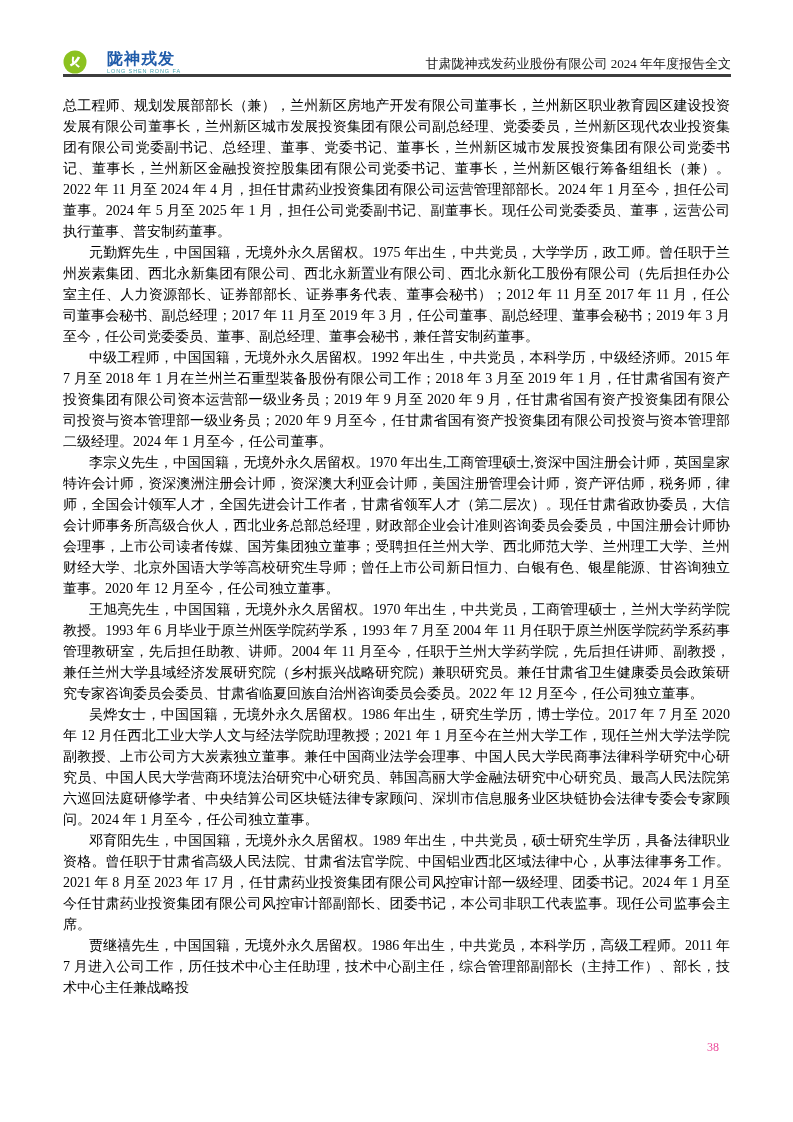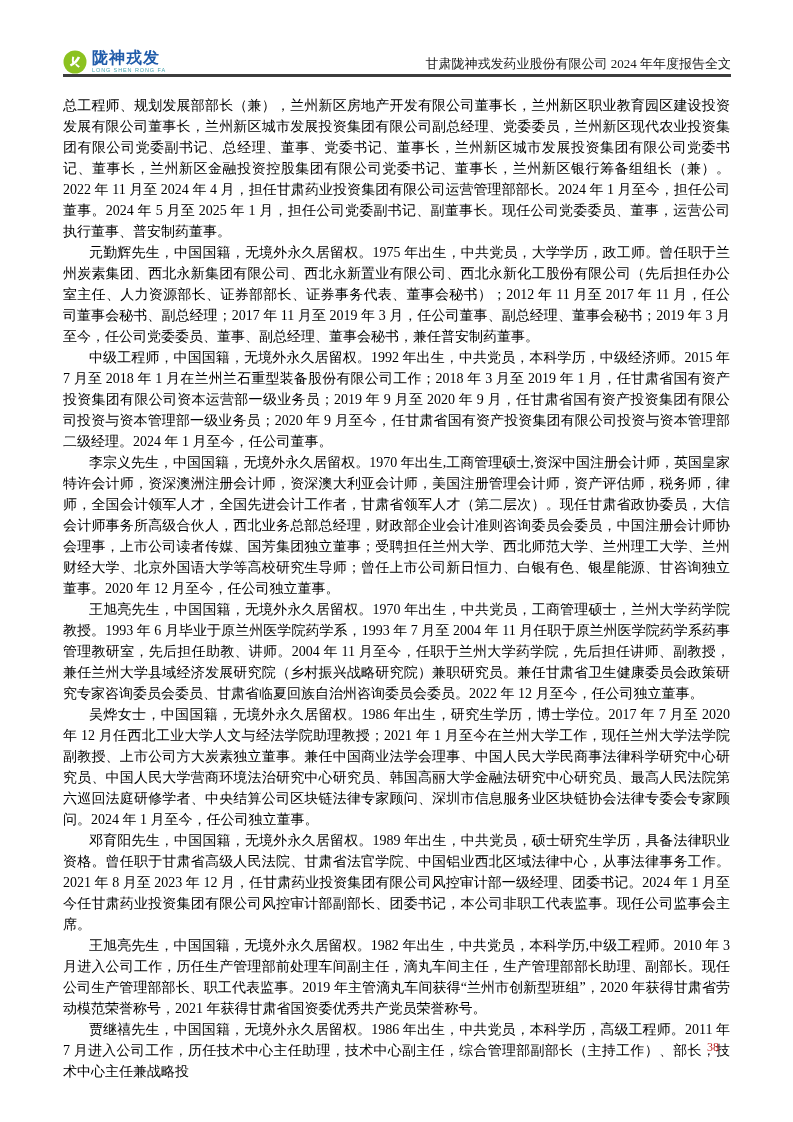--- a/index.html
+++ b/index.html
@@ -6,21 +6,21 @@
   .page{
     position:relative;width:793px;height:1122px;background:#ffffff;
     margin:0 auto;overflow:hidden;
     font-family:"Liberation Serif","DejaVu Serif",serif;color:#000;
   }
   
   .header{
     position:absolute;left:63px;top:46px;width:668px;height:28px;
     display:flex;justify-content:space-between;align-items:flex-end;
   }
-  .brand{display:flex;align-items:center;gap:5px;}
+  .brand{display:flex;align-items:flex-end;gap:20px;}
   .brand .logo-circle{width:24px;height:24px;flex:0 0 auto;}
   .brand-text{display:flex;flex-direction:column;line-height:1;}
   .brand-cn{
     font-family:"Liberation Sans","DejaVu Sans",sans-serif;
     font-size:16px;font-weight:bold;color:#1f5ba9;letter-spacing:1px;
   }
   .brand-en{
     font-family:"Liberation Sans","DejaVu Sans",sans-serif;
     font-size:5.5px;color:#45a3ae;letter-spacing:0.9px;margin-top:2px;white-space:nowrap;
   }
@@ -34,21 +34,21 @@
   .doc-body{
     position:absolute;left:63px;top:95px;width:667px;
     font-size:14px;line-height:21px;text-align:justify;
     text-justify:inter-ideograph;
   }
   .doc-body p{margin:0;padding:0;}
   .doc-body p.indent{text-indent:26px;}
   .person-name{font-weight:normal;}
   
   .page-number{
-    position:absolute;right:74px;top:1040px;font-size:12px;color:#b91c1c;
+    position:absolute;right:74px;top:1040px;font-size:12px;color:#ec4899;
   }
 </style>
 </head>
 <body>
 
 <div class="page">
 
   <div class="header">
     <div class="brand">
       <svg class="logo-circle" viewBox="0 0 24 24" aria-hidden="true">
@@ -66,20 +66,19 @@
   </div>
   <div class="header-rule"></div>
 
   <div class="doc-body">
       <p class="no-indent"><span>总工程师、规划发展部部长（兼），兰州新区房地产开发有限公司董事长，兰州新区职业教育园区建设投资发展有限公司董事长，兰州新区城市发展投资集团有限公司副总经理、党委委员，兰州新区现代农业投资集团有限公司党委副书记、总经理、董事、党委书记、董事长，兰州新区城市发展投资集团有限公司党委书记、董事长，兰州新区金融投资控股集团有限公司党委书记、董事长，兰州新区银行筹备组组长（兼）。2022 年 11 月至 2024 年 4 月，担任甘肃药业投资集团有限公司运营管理部部长。2024 年 1 月至今，担任公司董事。2024 年 5 月至 2025 年 1 月，担任公司党委副书记、副董事长。现任公司党委委员、董事，运营公司执行董事、普安制药董事。</span></p>
       <p class="indent"><span class="person-name">元勤辉先生，</span><span>中国国籍，无境外永久居留权。1975 年出生，中共党员，大学学历，政工师。曾任职于兰州炭素集团、西北永新集团有限公司、西北永新置业有限公司、西北永新化工股份有限公司（先后担任办公室主任、人力资源部长、证券部部长、证券事务代表、董事会秘书）；2012 年 11 月至 2017 年 11 月，任公司董事会秘书、副总经理；2017 年 11 月至 2019 年 3 月，任公司董事、副总经理、董事会秘书；2019 年 3 月至今，任公司党委委员、董事、副总经理、董事会秘书，兼任普安制药董事。</span></p>
       <p class="indent"><span class="person-name">中级工程师，</span><span>中国国籍，无境外永久居留权。1992 年出生，中共党员，本科学历，中级经济师。2015 年 7 月至 2018 年 1 月在兰州兰石重型装备股份有限公司工作；2018 年 3 月至 2019 年 1 月，任甘肃省国有资产投资集团有限公司资本运营部一级业务员；2019 年 9 月至 2020 年 9 月，任甘肃省国有资产投资集团有限公司投资与资本管理部一级业务员；2020 年 9 月至今，任甘肃省国有资产投资集团有限公司投资与资本管理部二级经理。2024 年 1 月至今，任公司董事。</span></p>
       <p class="indent"><span class="person-name">李宗义先生，</span><span>中国国籍，无境外永久居留权。1970 年出生,工商管理硕士,资深中国注册会计师，英国皇家特许会计师，资深澳洲注册会计师，资深澳大利亚会计师，美国注册管理会计师，资产评估师，税务师，律师，全国会计领军人才，全国先进会计工作者，甘肃省领军人才（第二层次）。现任甘肃省政协委员，大信会计师事务所高级合伙人，西北业务总部总经理，财政部企业会计准则咨询委员会委员，中国注册会计师协会理事，上市公司读者传媒、国芳集团独立董事；受聘担任兰州大学、西北师范大学、兰州理工大学、兰州财经大学、北京外国语大学等高校研究生导师；曾任上市公司新日恒力、白银有色、银星能源、甘咨询独立董事。2020 年 12 月至今，任公司独立董事。</span></p>
       <p class="indent"><span class="person-name">王旭亮先生，</span><span>中国国籍，无境外永久居留权。1970 年出生，中共党员，工商管理硕士，兰州大学药学院教授。1993 年 6 月毕业于原兰州医学院药学系，1993 年 7 月至 2004 年 11 月任职于原兰州医学院药学系药事管理教研室，先后担任助教、讲师。2004 年 11 月至今，任职于兰州大学药学院，先后担任讲师、副教授，兼任兰州大学县域经济发展研究院（乡村振兴战略研究院）兼职研究员。兼任甘肃省卫生健康委员会政策研究专家咨询委员会委员、甘肃省临夏回族自治州咨询委员会委员。2022 年 12 月至今，任公司独立董事。</span></p>
       <p class="indent"><span class="person-name">吴烨女士，</span><span>中国国籍，无境外永久居留权。1986 年出生，研究生学历，博士学位。2017 年 7 月至 2020 年 12 月任西北工业大学人文与经法学院助理教授；2021 年 1 月至今在兰州大学工作，现任兰州大学法学院副教授、上市公司方大炭素独立董事。兼任中国商业法学会理事、中国人民大学民商事法律科学研究中心研究员、中国人民大学营商环境法治研究中心研究员、韩国高丽大学金融法研究中心研究员、最高人民法院第六巡回法庭研修学者、中央结算公司区块链法律专家顾问、深圳市信息服务业区块链协会法律专委会专家顾问。2024 年 1 月至今，任公司独立董事。</span></p>
-      <p class="indent"><span class="person-name">邓育阳先生，</span><span>中国国籍，无境外永久居留权。1989 年出生，中共党员，硕士研究生学历，具备法律职业资格。曾任职于甘肃省高级人民法院、甘肃省法官学院、中国铝业西北区域法律中心，从事法律事务工作。2021 年 8 月至 2023 年 12 月，任甘肃药业投资集团有限公司风控审计部一级经理、团委书记。2024 年 1 月至今任甘肃药业投资集团有限公司风控审计部副部长、团委书记，本公司非职工代表监事。现任公司监事会主席。</span></p>
-      <p class="indent"><span class="person-name">王旭亮先生，</span><span>中国国籍，无境外永久居留权。1982 年出生，中共党员，本科学历,中级工程师。2010 年 3 月进入公司工作，历任生产管理部前处理车间副主任，滴丸车间主任，生产管理部部长助理、副部长。现任公司生产管理部部长、职工代表监事。2019 年主管滴丸车间获得“兰州市创新型班组”，2020 年获得甘肃省劳动模范荣誉称号，2021 年获得甘肃省国资委优秀共产党员荣誉称号。</span></p>
+      <p class="indent"><span class="person-name">邓育阳先生，</span><span>中国国籍，无境外永久居留权。1989 年出生，中共党员，硕士研究生学历，具备法律职业资格。曾任职于甘肃省高级人民法院、甘肃省法官学院、中国铝业西北区域法律中心，从事法律事务工作。2021 年 8 月至 2023 年 17 月，任甘肃药业投资集团有限公司风控审计部一级经理、团委书记。2024 年 1 月至今任甘肃药业投资集团有限公司风控审计部副部长、团委书记，本公司非职工代表监事。现任公司监事会主席。</span></p>
       <p class="indent"><span class="person-name">贾继禧先生，</span><span>中国国籍，无境外永久居留权。1986 年出生，中共党员，本科学历，高级工程师。2011 年 7 月进入公司工作，历任技术中心主任助理，技术中心副主任，综合管理部副部长（主持工作）、部长，技术中心主任兼战略投</span></p>
     </div>
 
   <div class="page-number">38</div>
 
 </div>
 
 </body></html>

